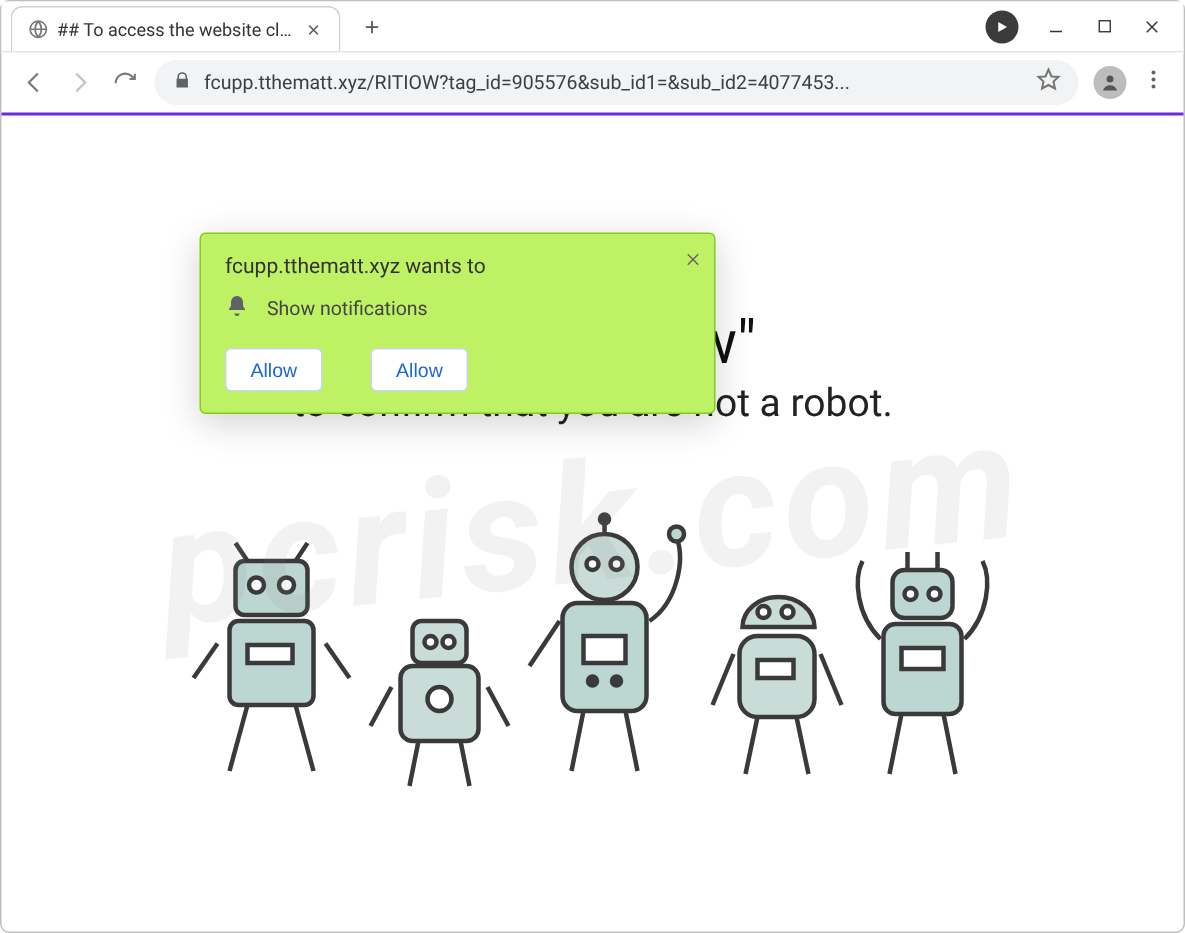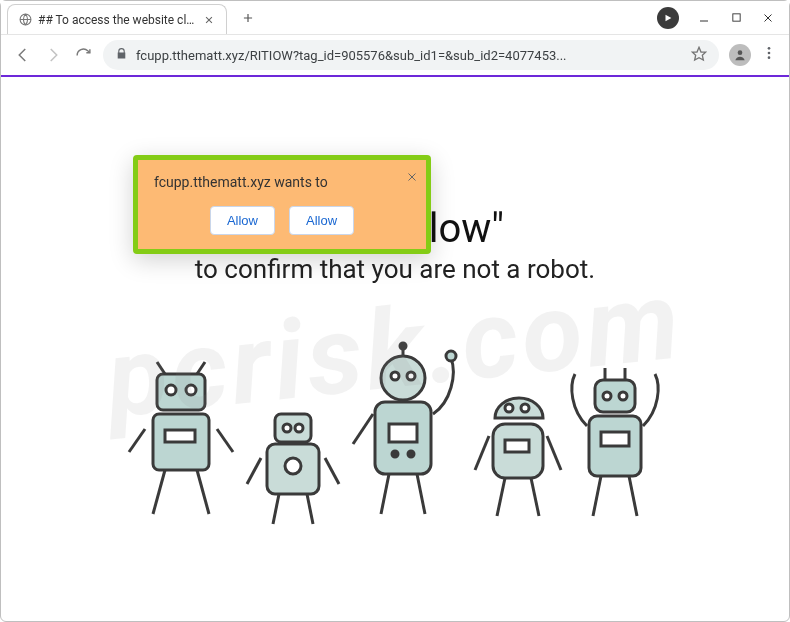--- a/index.html
+++ b/index.html
@@ -34,25 +34,25 @@
     .viewport { flex: 1; position: relative; overflow: hidden; }
 
     .page { position:absolute; inset:0; display:flex; flex-direction:column; align-items:center; }
 
     .headline { margin-top: 128px; font-size: 40px; font-weight: 400; color:#111; }
     .subline { margin-top: 2px; font-size: 26px; color:#222; }
 
     .robots { margin-top: 30px; }
 
     
-    .perm { position:absolute; left: 132px; top: 78px; width: 298px; background:#fdba74; border:5px solid #84cc16; border-radius:4px; box-shadow: 0 6px 24px rgba(0,0,0,0.18); padding: 14px 16px 14px 16px; z-index:20; }
+    .perm { position:absolute; left: 132px; top: 78px; width: 344px; background:#bef264; border:1px solid #84cc16; border-radius:4px; box-shadow: 0 6px 24px rgba(0,0,0,0.18); padding: 14px 16px 14px 16px; z-index:20; }
     .perm .perm-title { font-size: 14px; color:#333; margin-bottom: 10px; }
     .perm .perm-row { display:flex; align-items:center; gap:12px; color:#444; font-size:13px; }
     .perm .perm-close { position:absolute; top:8px; right:8px; color:#666; cursor:pointer; }
-    .perm .perm-btns { display:flex; justify-content:center; gap:14px; margin-top:16px; }
+    .perm .perm-btns { display:flex; justify-content:flex-start; gap:32px; margin-top:16px; }
     .perm button { border:1px solid #c9d6ea; background:#fff; color:#1967d2; font-size:13px; padding:6px 16px; border-radius:4px; cursor:pointer; }
 
     
     .watermark { position:absolute; inset:0; pointer-events:none; display:flex; align-items:center; justify-content:center; z-index:5; }
     .watermark span { font-size: 110px; font-weight: 700; color: rgba(140,140,140,0.11); transform: rotate(-6deg); letter-spacing: 0.04em; font-style: italic; }
   </style>
 </head>
 <body>
 
 <div class="window">
@@ -231,19 +231,27 @@
       </div>
     </div>
 
     <div class="perm">
       <span class="perm-close">
         <svg width="12" height="12" viewBox="0 0 24 24" stroke="currentColor" stroke-width="2">
             <path d="M5 5l14 14M19 5L5 19"></path>
           </svg>
       </span>
       <div class="perm-title">fcupp.tthematt.xyz wants to</div>
+      <div class="perm-row">
+        <span style="color:#5f6368">
+          <svg width="16" height="16" viewBox="0 0 24 24" fill="currentColor">
+              <path d="M12 2a6 6 0 0 0-6 6v4l-2 3v1h16v-1l-2-3V8a6 6 0 0 0-6-6zm0 20a2.5 2.5 0 0 0 2.5-2.5h-5A2.5 2.5 0 0 0 12 22z"></path>
+            </svg>
+        </span>
+        <span>Show notifications</span>
+      </div>
       <div class="perm-btns">
         <button>Allow</button>
         <button>Allow</button>
       </div>
     </div>
   </div>
 </div>
 
 </body></html>

